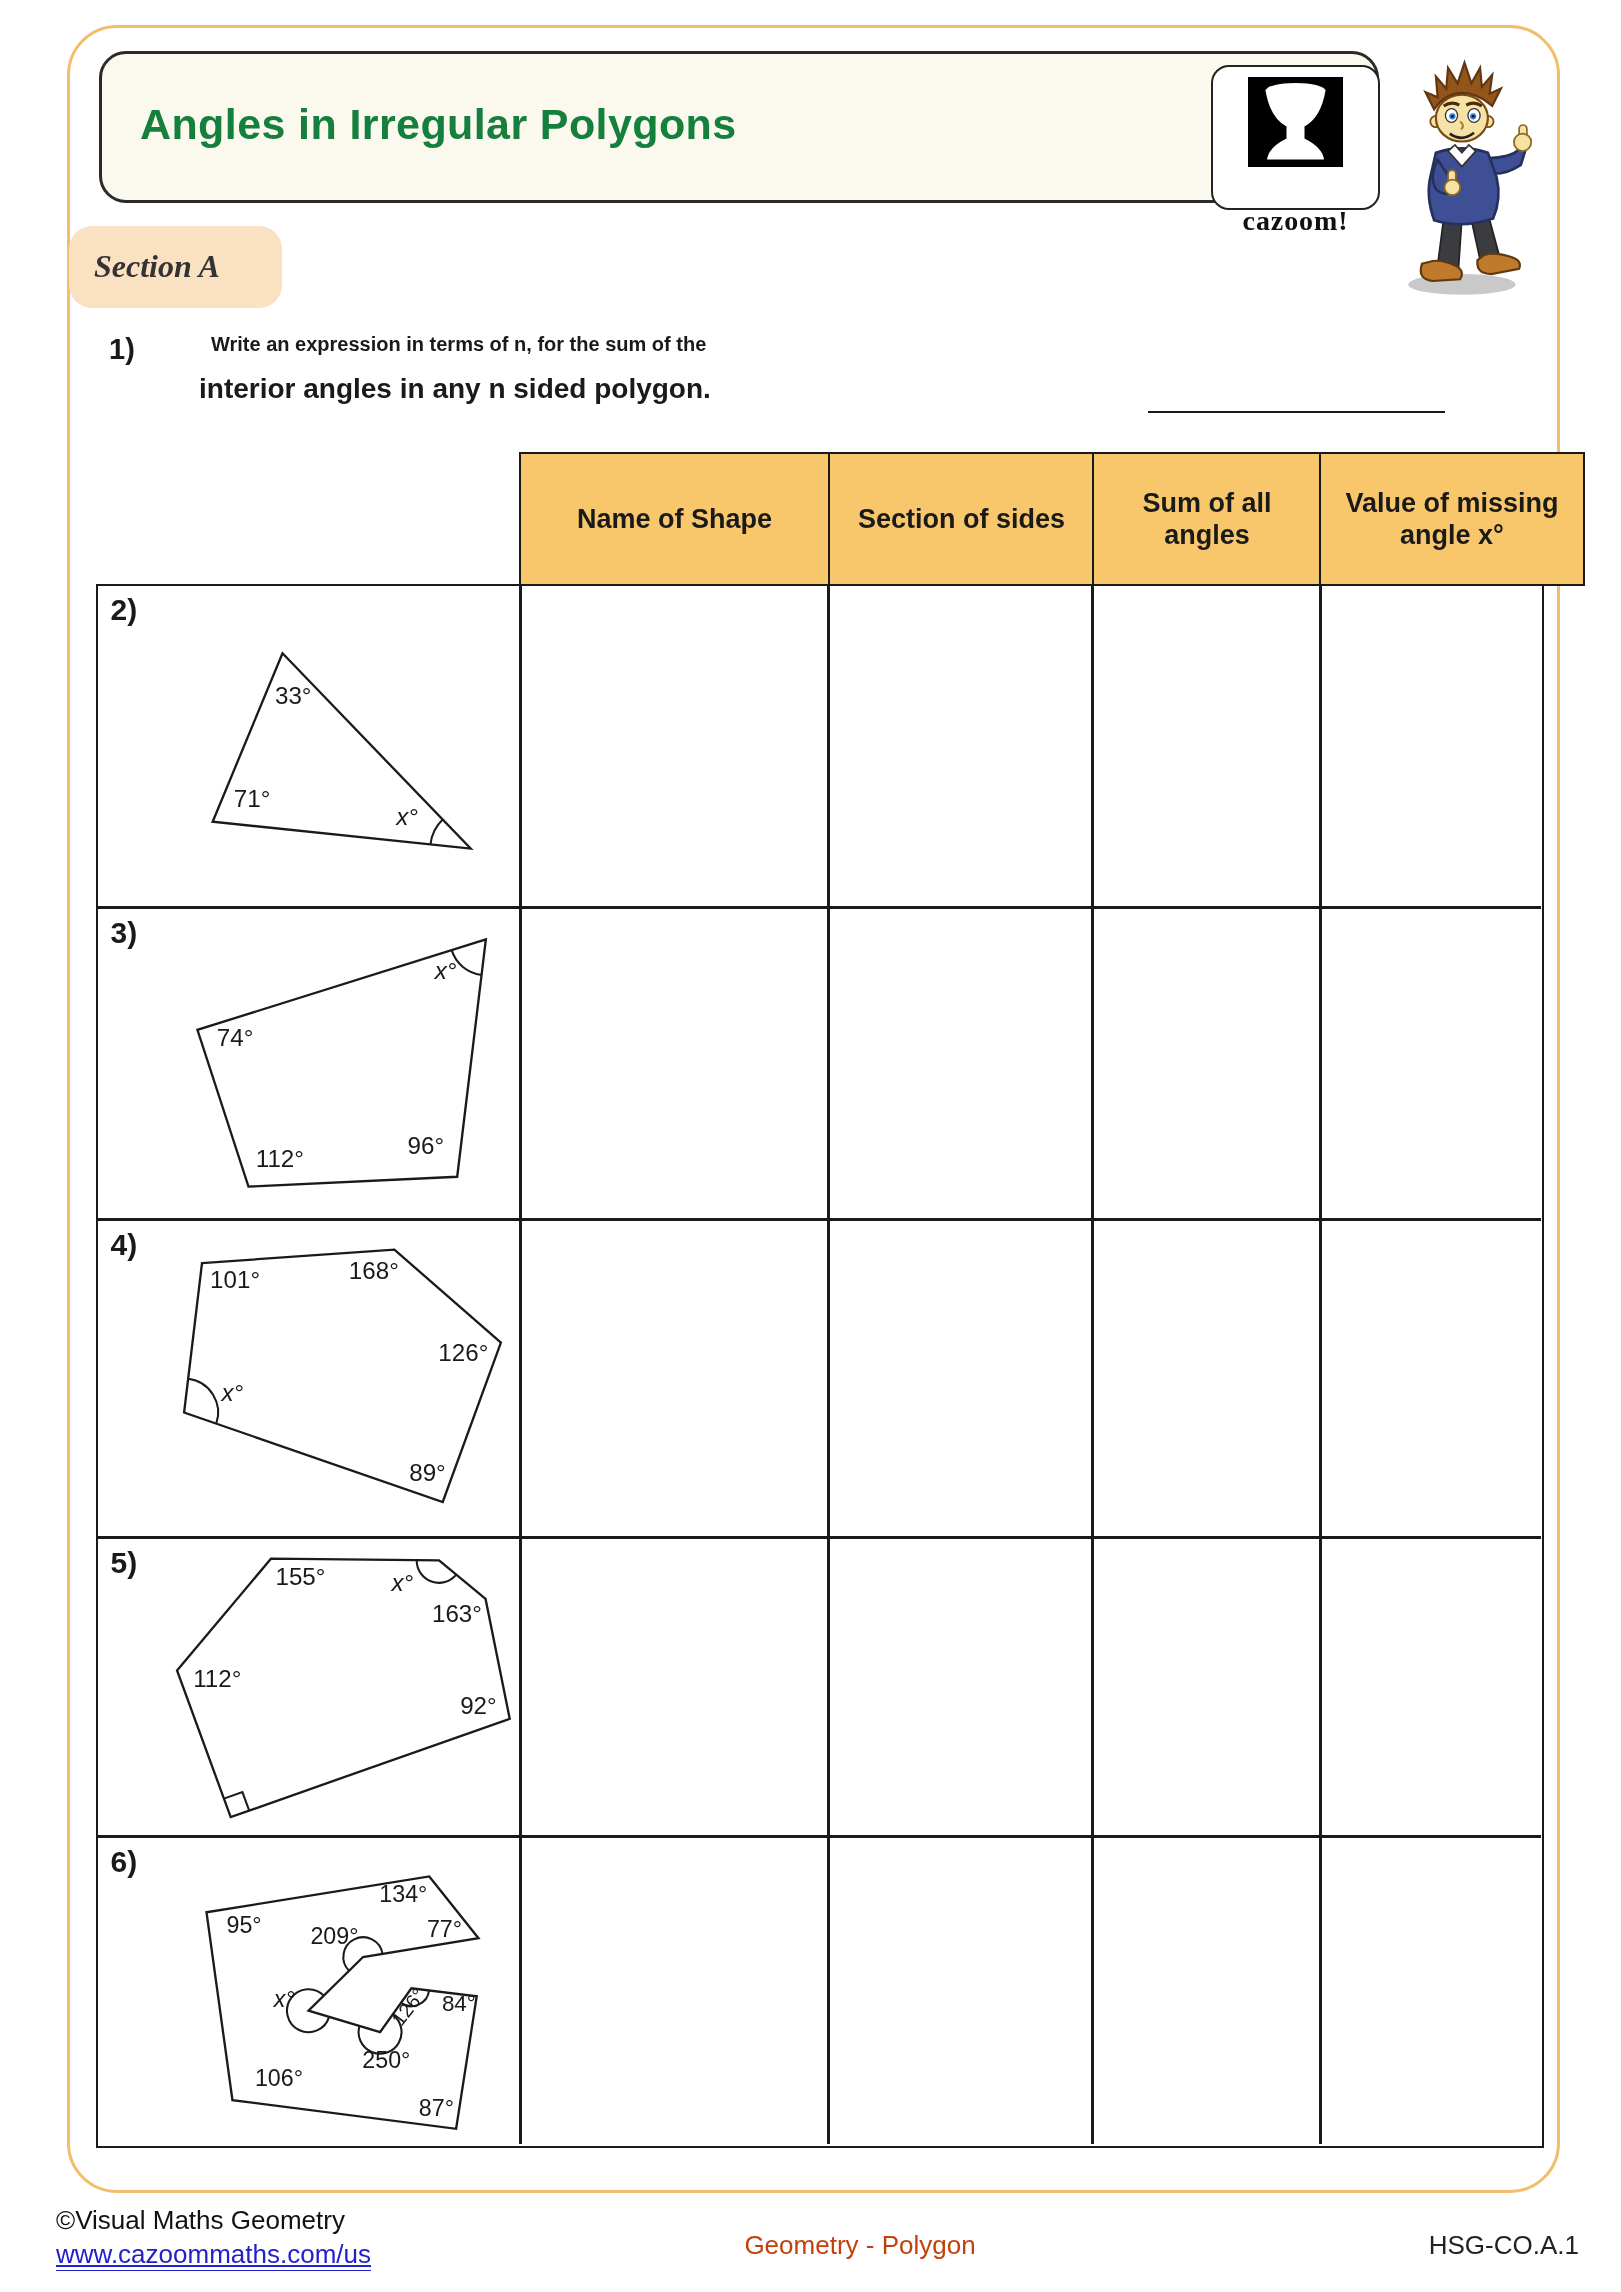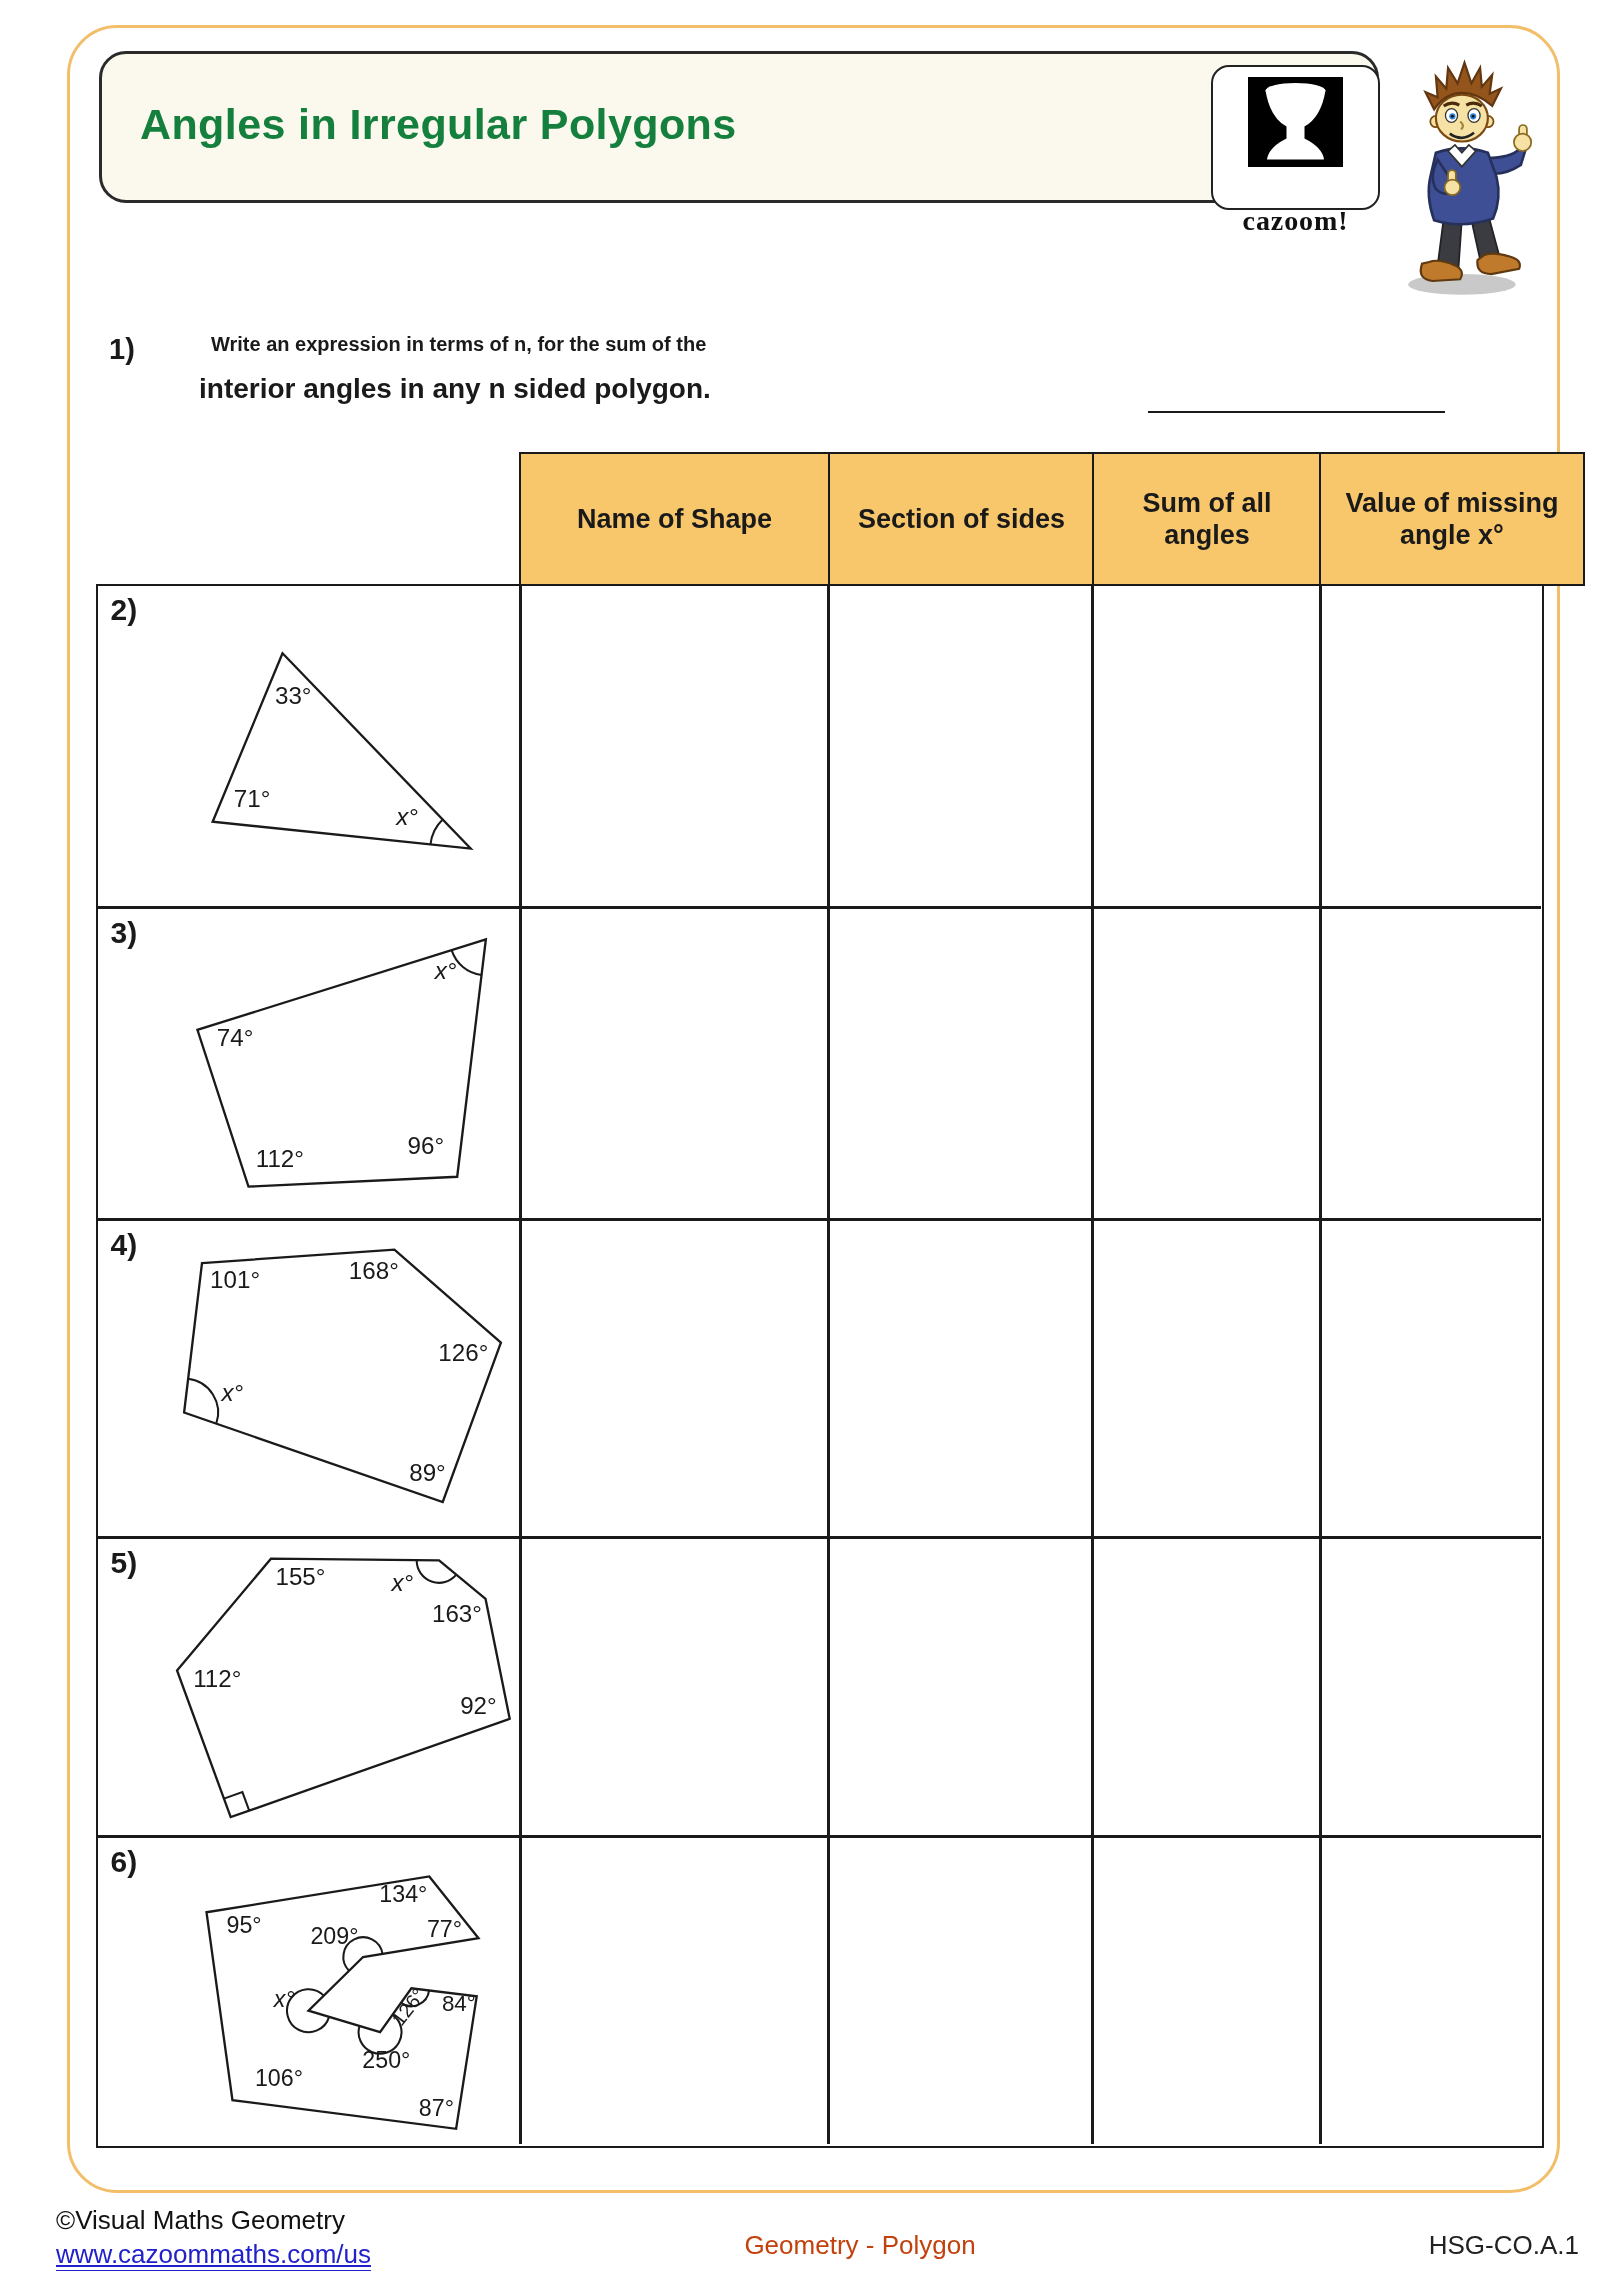--- a/index.html
+++ b/index.html
@@ -89,20 +89,23 @@
     <ellipse cx="70" cy="79" rx="7" ry="8" fill="#fff" stroke="#333" stroke-width="1.5"></ellipse>
     <ellipse cx="96" cy="79" rx="7" ry="8" fill="#fff" stroke="#333" stroke-width="1.5"></ellipse>
     <circle cx="71" cy="80" r="3.6" fill="#2e7fd0"></circle>
       <circle cx="71" cy="80" r="1.6" fill="#111"></circle>
     <circle cx="95" cy="80" r="3.6" fill="#2e7fd0"></circle>
       <circle cx="95" cy="80" r="1.6" fill="#111"></circle>
     <path d="M80,86 Q86,91 81,95" stroke="#a3823a" stroke-width="2.5" fill="none"></path>
     <path d="M68,100 Q82,110 96,99" stroke="#222" stroke-width="3" fill="none"></path>
   </svg>
 
+  <div class="abs section-tab">
+    <div class="abs section-text">Section A</div>
+  </div>
 
   <div class="abs q1-num">1)</div>
   <div class="abs q1-line1">Write an expression in terms of n, for the sum of the</div>
   <div class="abs q1-line2">interior angles in any n sided polygon.</div>
   <div class="abs answer-line"></div>
 
   <div class="abs th-cell" style="left:519px;width:311px;">Name of Shape</div>
   <div class="abs th-cell" style="left:828px;width:267px;">Section of sides</div>
   <div class="abs th-cell" style="left:1092px;width:230px;">Sum of all angles</div>
   <div class="abs th-cell" style="left:1319px;width:266px;">Value of missing angle x°</div>

